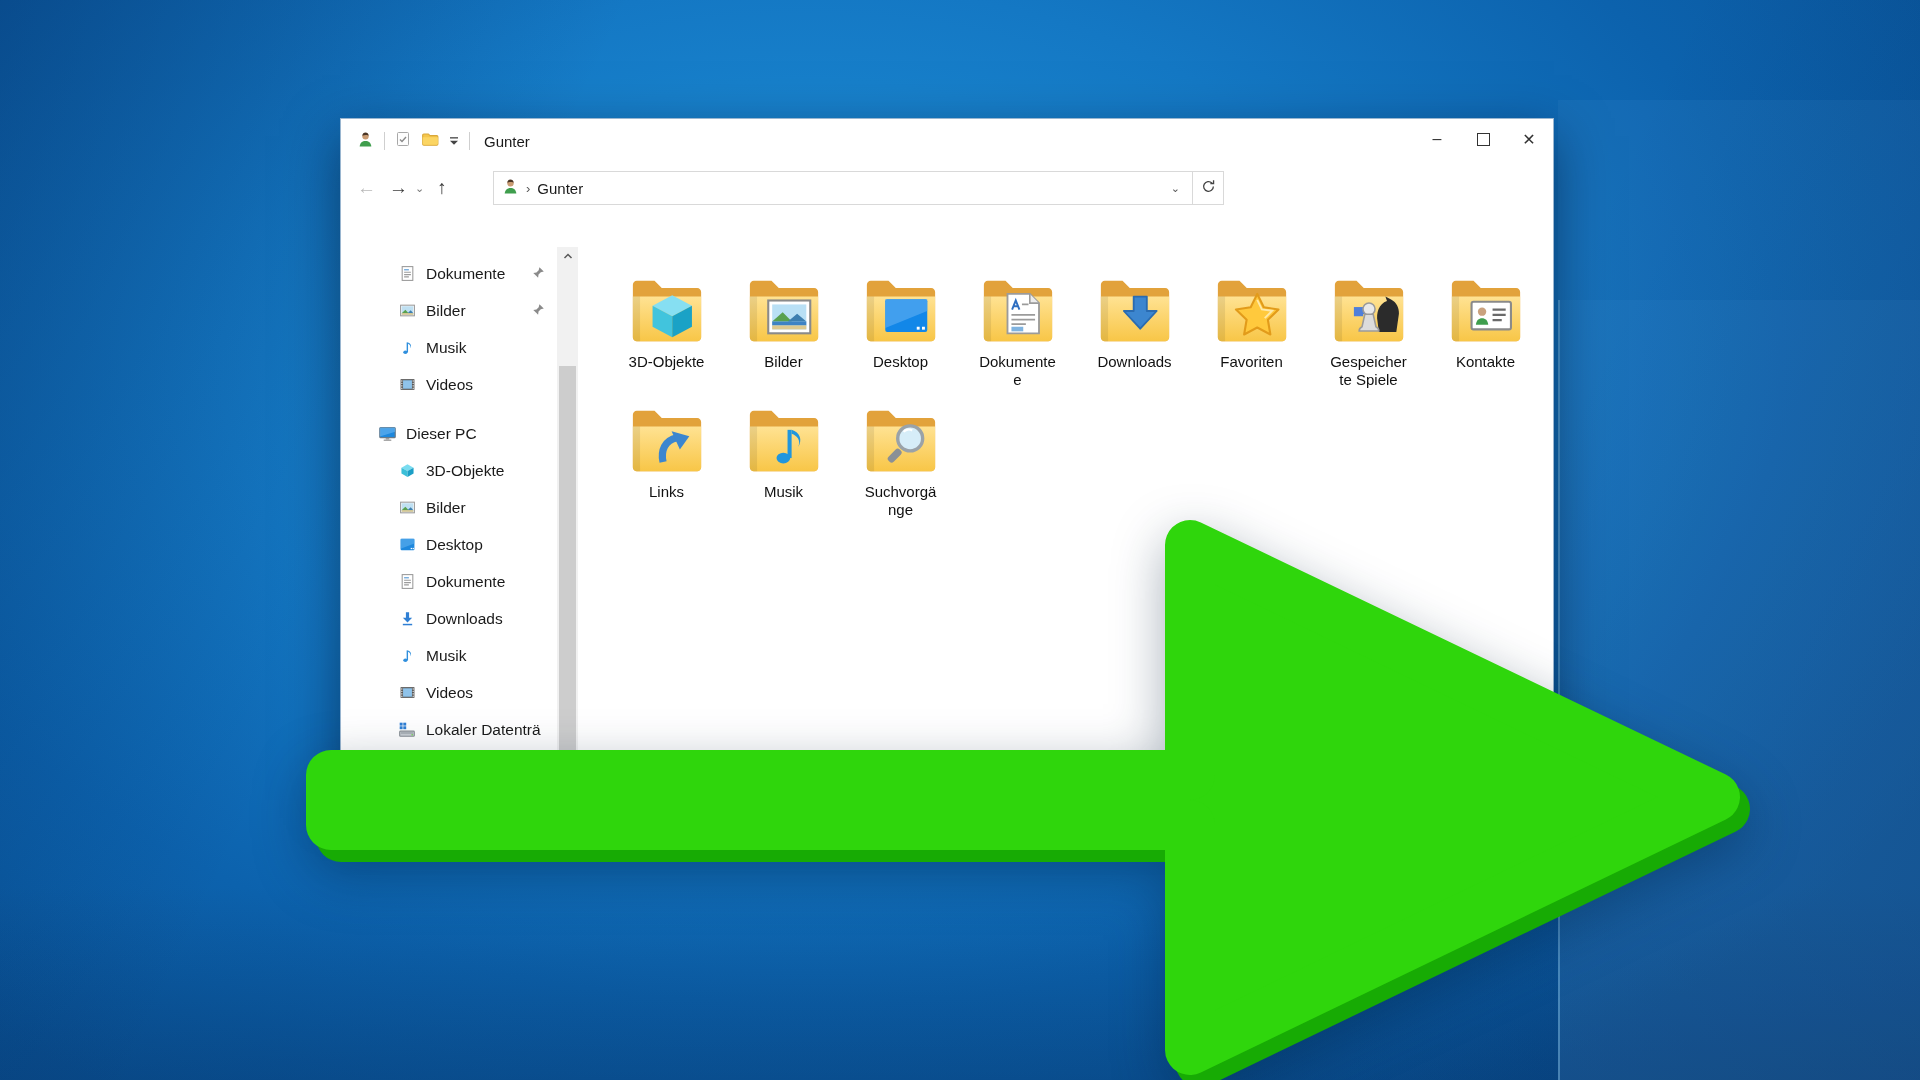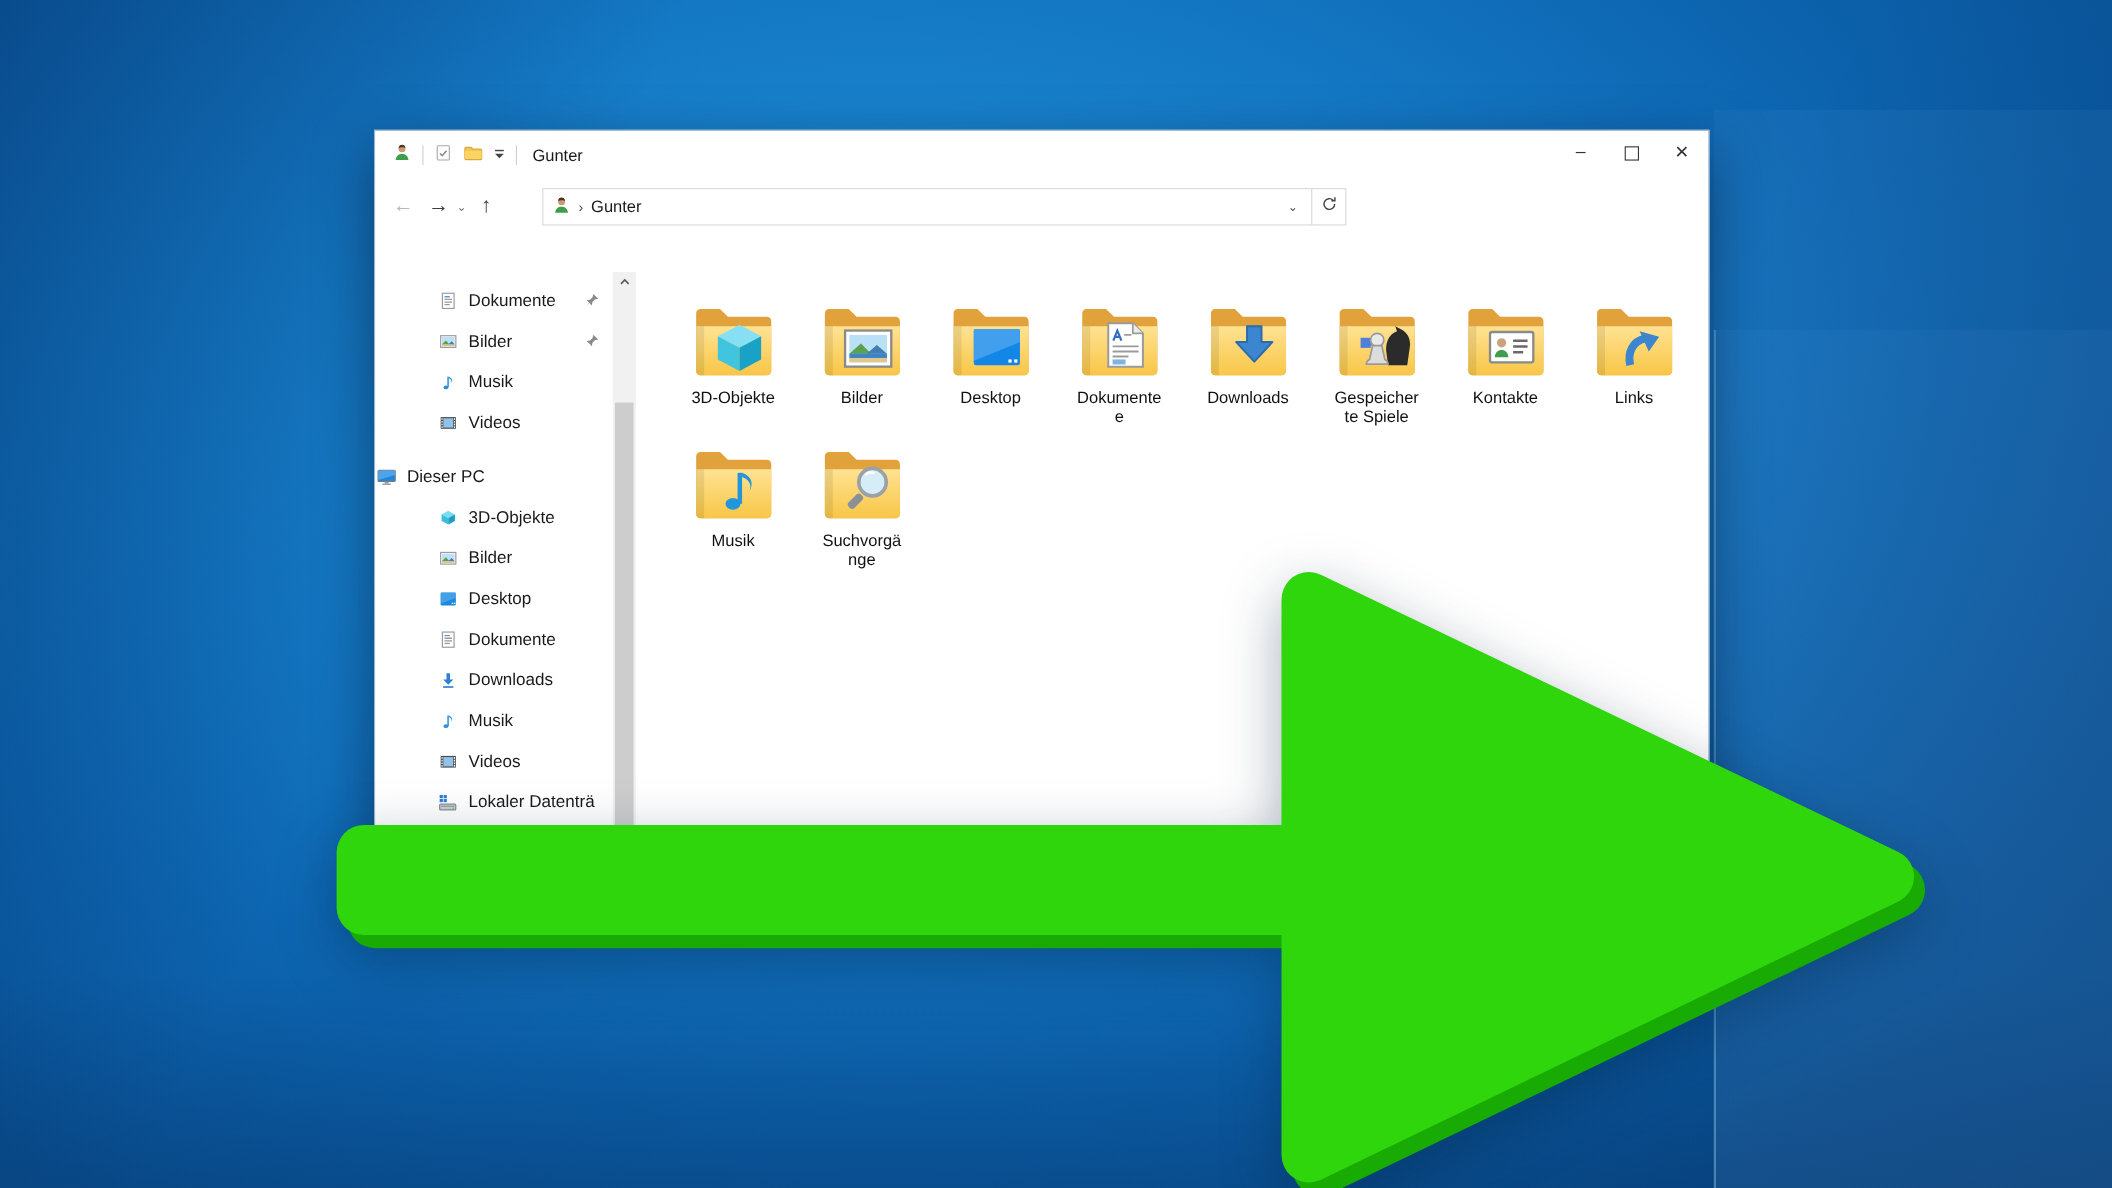--- a/index.html
+++ b/index.html
@@ -55,21 +55,21 @@
       font-family:"Liberation Sans",sans-serif;background:transparent;}
   .search-box input::placeholder{color:#8a8a8a;opacity:1;}
 
   
   .winbody{position:absolute;top:128px;bottom:0;left:0;right:0;display:flex;overflow:hidden;}
   .nav-pane{width:216px;padding-top:8px;overflow:hidden;position:relative;flex:0 0 auto;}
   .nav-row{height:37px;display:flex;align-items:center;font-size:15.5px;color:#1a1a1a;
       position:relative;white-space:nowrap;}
   .nav-row .ic{width:20px;display:flex;justify-content:center;margin-right:9px;flex:0 0 auto;}
   .lv-qa{padding-left:56px;}
-  .lv-pc{}
+  .lv-pc{padding-left:36px;}
   .pc-top{margin-top:12px;}
   .pin{position:absolute;right:12px;top:11px;}
   .nav-scroll{width:21px;background:#f1f1f1;position:relative;flex:0 0 auto;}
   .ns-up{height:18px;display:flex;align-items:center;justify-content:center;}
   .ns-thumb{position:absolute;left:2px;right:2px;top:119px;bottom:0;background:#cdcdcd;}
 
   .files{flex:1;padding:22px 0 0 30px;display:flex;flex-wrap:wrap;align-content:flex-start;}
   .file{width:117px;height:130px;display:flex;flex-direction:column;align-items:center;}
   .file-icon{width:84px;height:84px;}
   .file-label{font-size:15px;line-height:18px;text-align:center;white-space:pre-line;color:#111;}
@@ -421,20 +421,36 @@
           <span class="file-icon"><svg viewBox="0 0 64 64" width="84" height="84">
                 <defs>
                   <linearGradient id="fgrad" x1="0" y1="0" x2="0" y2="1">
                     <stop offset="0" stop-color="#ffe292"></stop>
                     <stop offset="1" stop-color="#f8c647"></stop>
                   </linearGradient>
                 </defs>
                 <path d="M6 12c0-1.7 1.3-3 3-3h13.5l5.5 5.5H55c1.7 0 3 1.3 3 3V52c0 1.7-1.3 3-3 3H9c-1.7 0-3-1.3-3-3Z" fill="#e2a23b"></path>
                 <path d="M6 21h52v31c0 1.7-1.3 3-3 3H9c-1.7 0-3-1.3-3-3Z" fill="url(#fgrad)"></path>
                 <path d="M6 21v31c0 1.7 1.3 3 3 3h2.5V21Z" fill="rgba(0,0,0,.08)"></path>
+                <path d="M36 19l5 10.2 11.2 1.6-8.1 7.9 1.9 11.2L36 44.6l-10 5.3 1.9-11.2-8.1-7.9L31 29.2Z" fill="#ffc93d" stroke="#e29b1a" stroke-width="1.6" stroke-linejoin="round"></path>
+                <path d="M36 23.5l3.5 7.2 7.9 1.1-5.7 5.6" fill="none" stroke="#ffe9a8" stroke-width="1.4"></path>
+              </svg></span>
+          <span class="file-label">Favoriten</span>
+        </div>
+        <div class="file">
+          <span class="file-icon"><svg viewBox="0 0 64 64" width="84" height="84">
+                <defs>
+                  <linearGradient id="fgrad" x1="0" y1="0" x2="0" y2="1">
+                    <stop offset="0" stop-color="#ffe292"></stop>
+                    <stop offset="1" stop-color="#f8c647"></stop>
+                  </linearGradient>
+                </defs>
+                <path d="M6 12c0-1.7 1.3-3 3-3h13.5l5.5 5.5H55c1.7 0 3 1.3 3 3V52c0 1.7-1.3 3-3 3H9c-1.7 0-3-1.3-3-3Z" fill="#e2a23b"></path>
+                <path d="M6 21h52v31c0 1.7-1.3 3-3 3H9c-1.7 0-3-1.3-3-3Z" fill="url(#fgrad)"></path>
+                <path d="M6 21v31c0 1.7 1.3 3 3 3h2.5V21Z" fill="rgba(0,0,0,.08)"></path>
                 <path d="M38.5 40c-1.2-6.5 1-13.5 7.2-15.6l-1.2-3.4 4.3 2.2c4.2 2.2 6.2 6.4 6 10.8L52.8 48H39.5Z" fill="#2b2b2b"></path>
                 <rect x="20.5" y="29" width="7" height="7" fill="#4f7fd9"></rect>
                 <circle cx="27.8" cy="32.5" r="1.9" fill="#4f7fd9"></circle>
                 <circle cx="32" cy="30.5" r="4.6" fill="#e9e9e9" stroke="#9a9a9a" stroke-width="1.2"></circle>
                 <path d="M28.8 34.5h6.4l2.1 9.5c1.3.6 2.2 1.7 2.2 3.2H24.5c0-1.5.9-2.6 2.2-3.2Z" fill="#dcdcdc" stroke="#9a9a9a" stroke-width="1.2"></path>
               </svg></span>
           <span class="file-label">Gespeicher
 te Spiele</span>
         </div>
         <div class="file">

